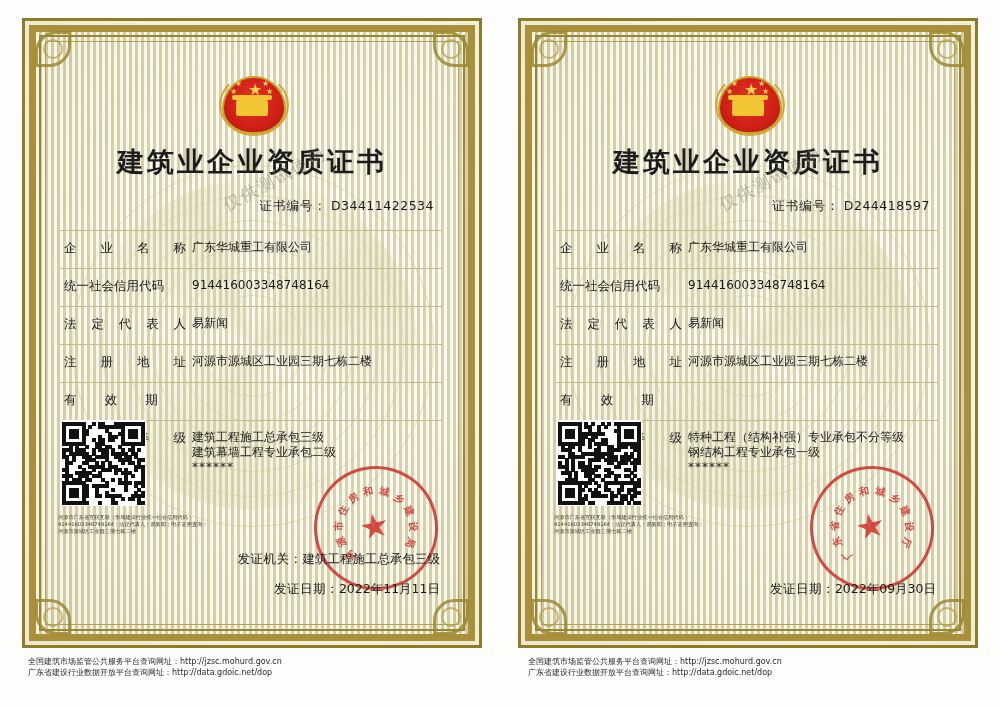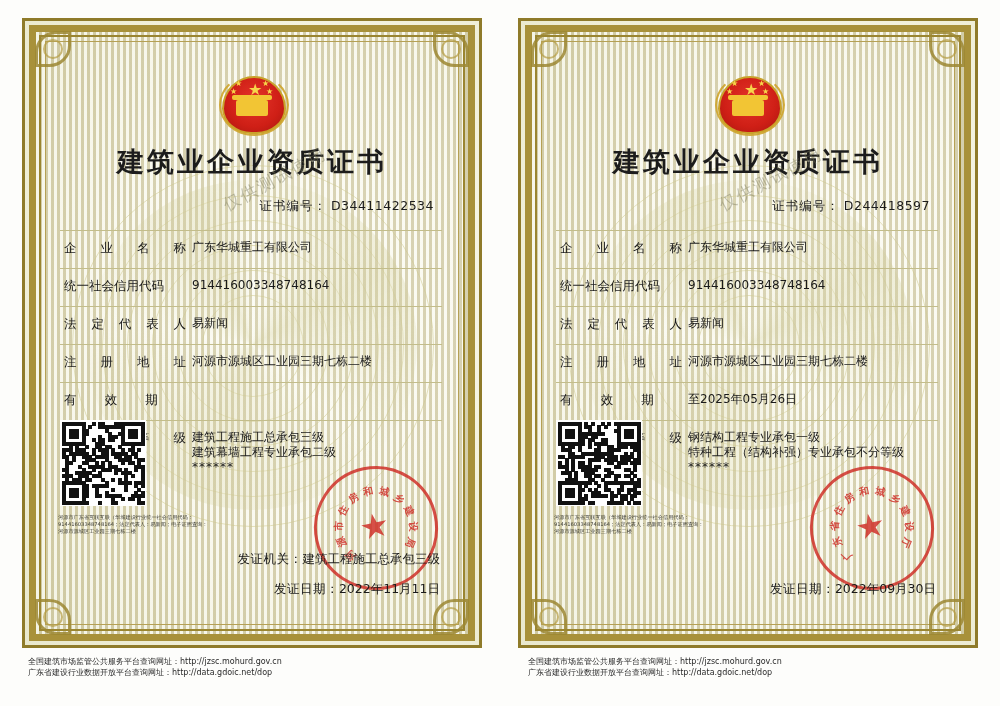--- a/index.html
+++ b/index.html
@@ -849,32 +849,31 @@
             </div>
           <div class="v">河源市源城区工业园三期七栋二楼</div>
         </div>
         <div class="row">
           <div class="k">
               <span>有</span>
               <span>效</span>
               <span>期</span>
               <span style="width:0"></span>
             </div>
-          <div class="v">至2025年05月26日</div>
         </div>
         <div class="row qual">
           <div class="k">
               <span>资</span>
               <span>质</span>
               <span>等</span>
               <span>级</span>
             </div>
           <div class="v">
+            <span class="ln">特种工程（结构补强）专业承包不分等级</span>
             <span class="ln">钢结构工程专业承包一级</span>
-            <span class="ln">特种工程（结构补强）专业承包不分等级</span>
             <span class="ln stars">******</span>
           </div>
         </div>
       </div>
 
       <div class="qr" id="qr-right">
           <div class="mod" style="left: 2px; top: 2px; width: 4px; height: 4px;"></div>
           <div class="mod" style="left: 5.28px; top: 2px; width: 4px; height: 4px;"></div>
           <div class="mod" style="left: 8.56px; top: 2px; width: 4px; height: 4px;"></div>
           <div class="mod" style="left: 11.84px; top: 2px; width: 4px; height: 4px;"></div>

